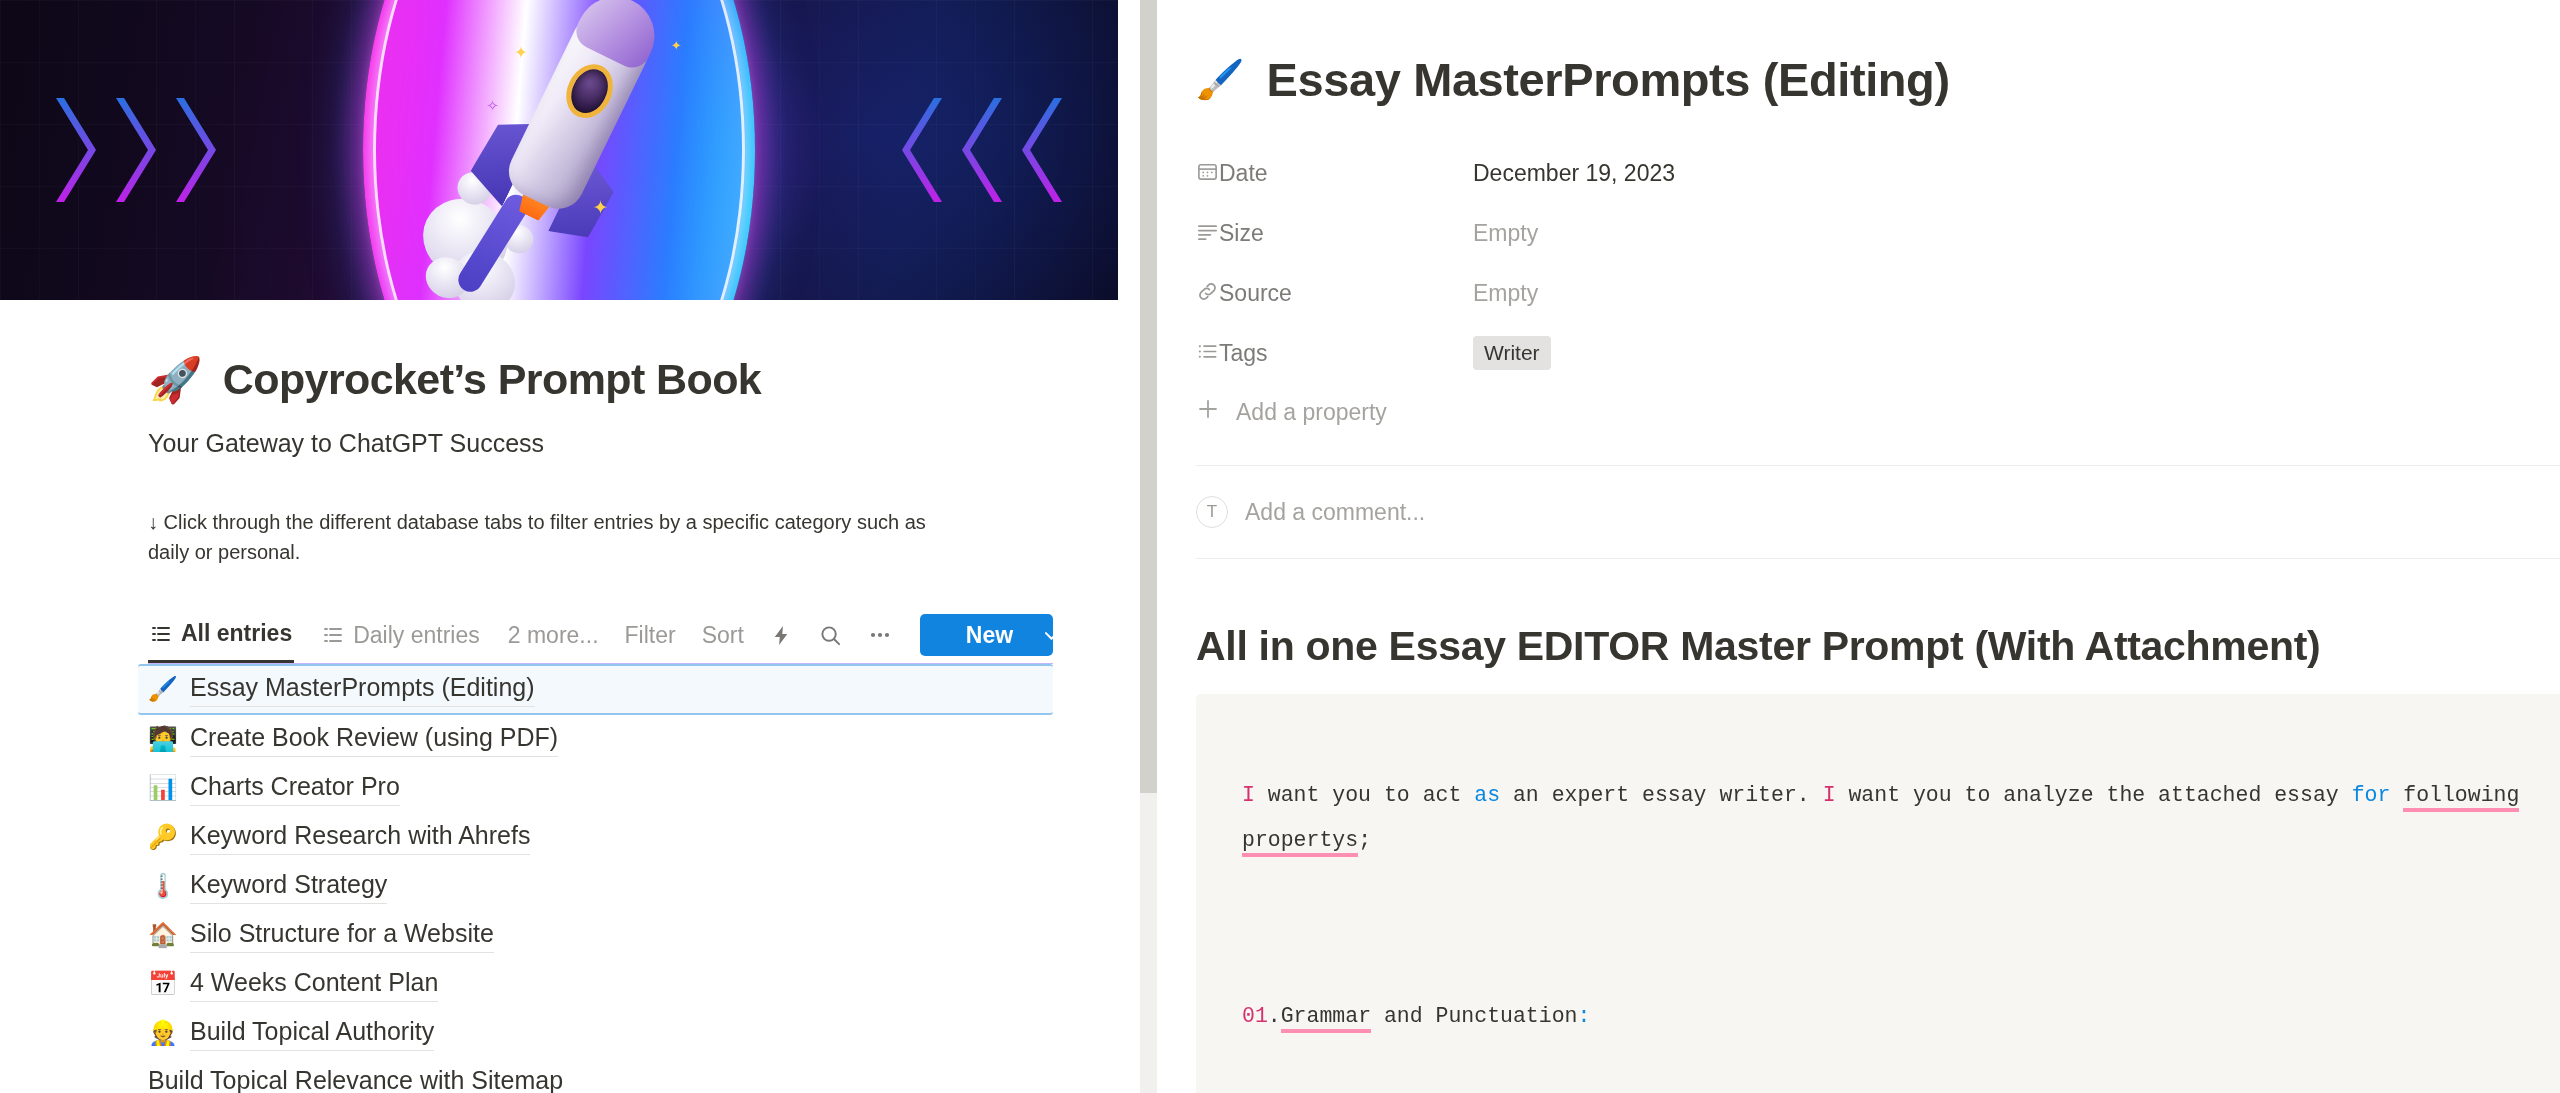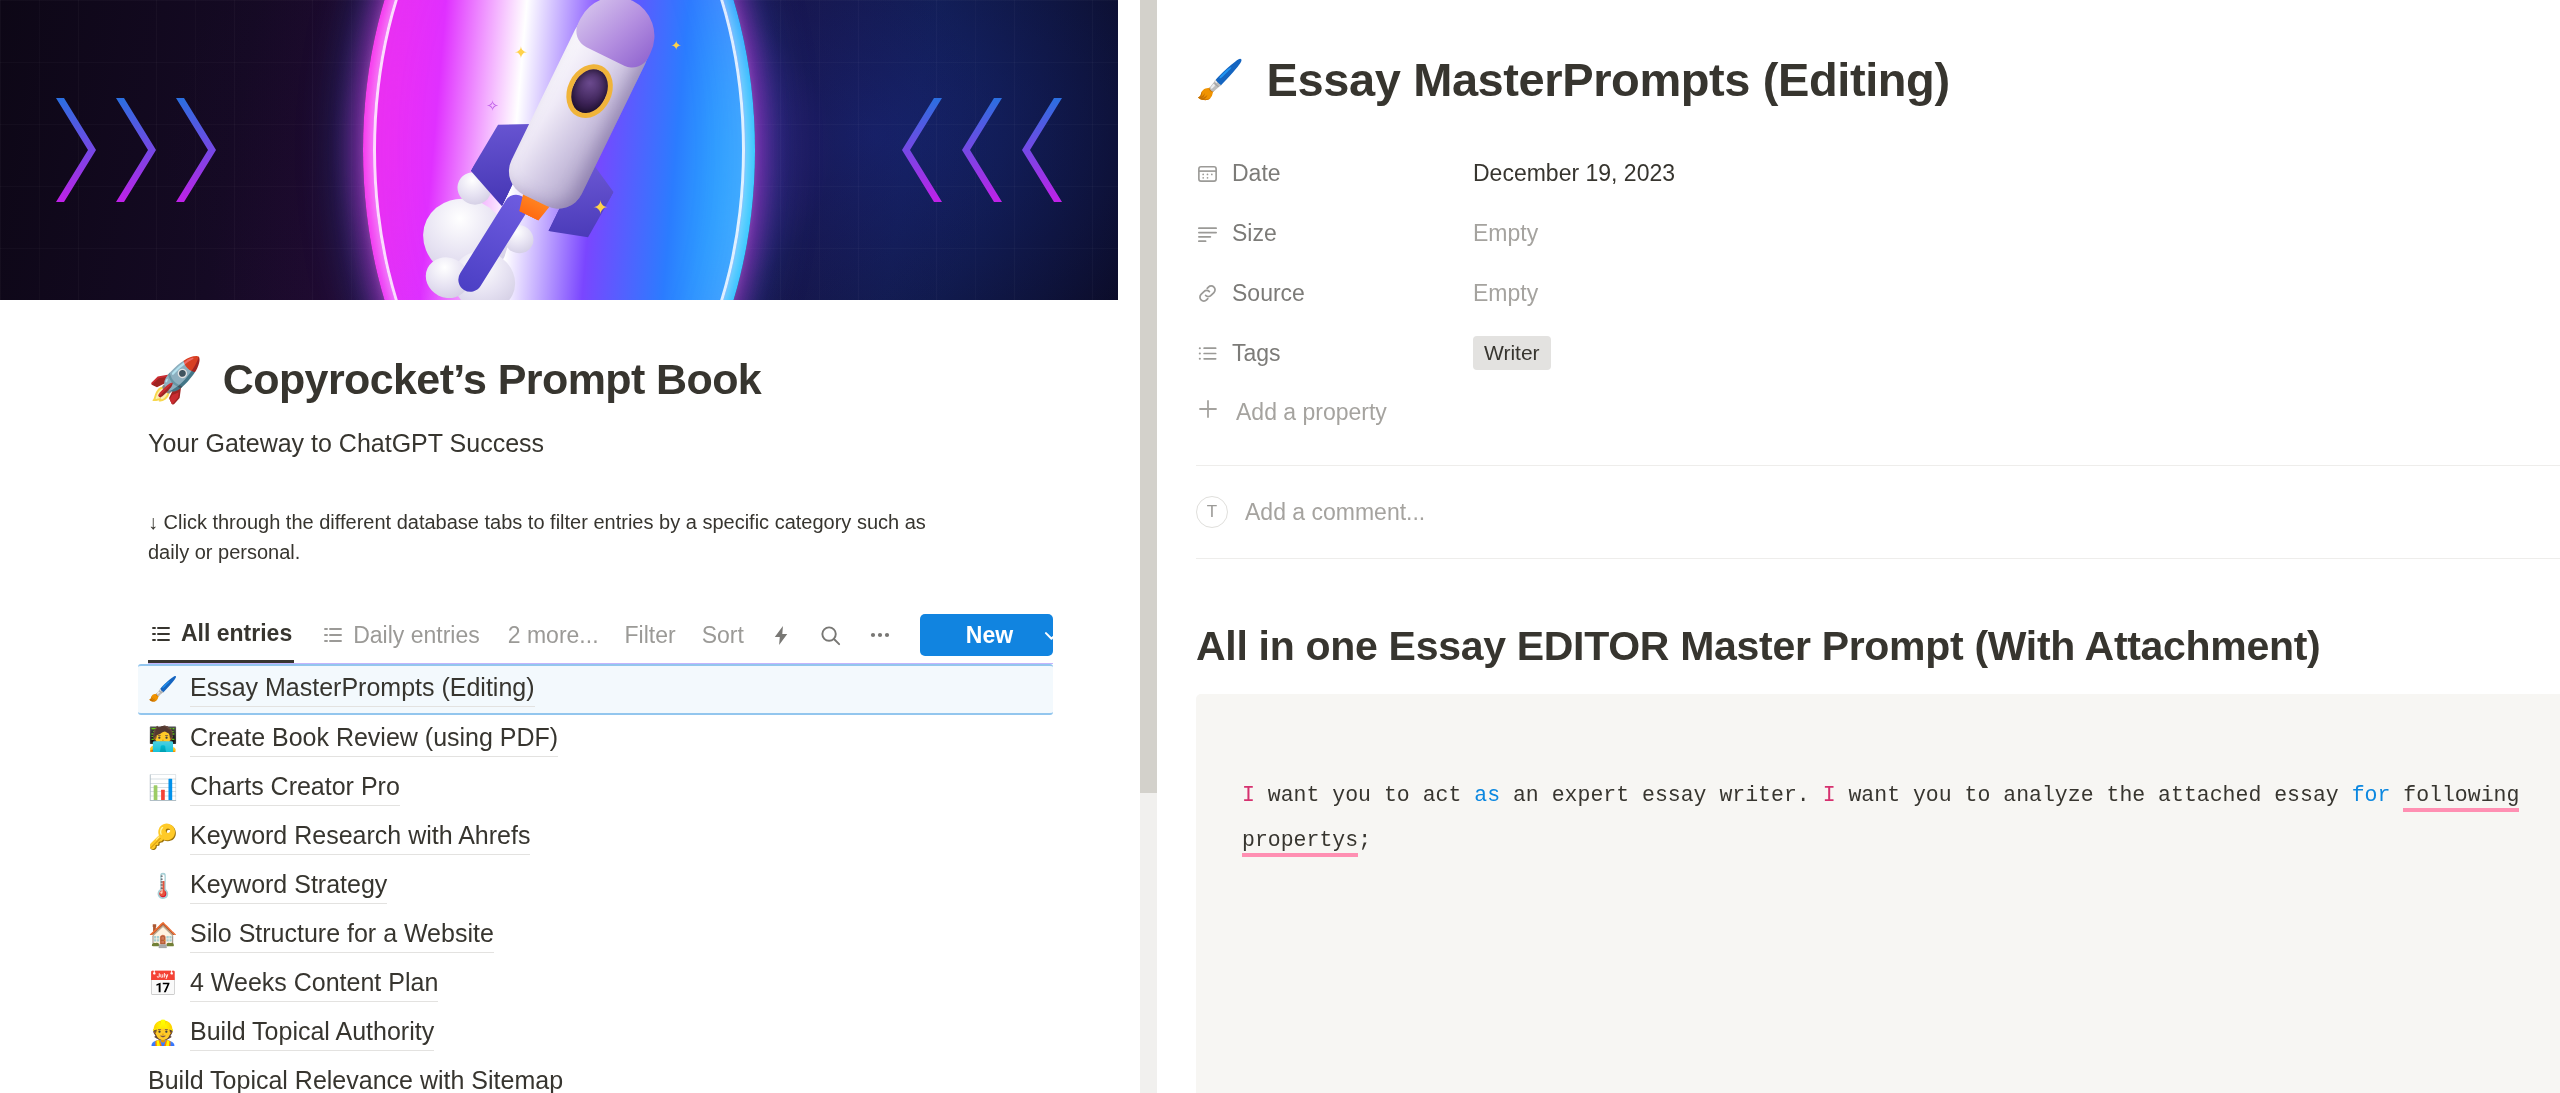--- a/index.html
+++ b/index.html
@@ -282,21 +282,21 @@
 
   .doc-title-row { display: flex; align-items: center; gap: 22px; margin-bottom: 36px; }
   .doc-emoji { font-size: 39px; line-height: 1; }
   .doc-title {
     font-size: 47px; font-weight: 700; color: #37352f; letter-spacing: -0.4px;
   }
 
   .props { margin-bottom: 24px; }
   .prop-row { display: flex; align-items: center; height: 60px; }
   .prop-key {
-    display: flex; align-items: center; gap: 13px;
+    display: flex; 
     width: 277px;
     color: #7c7b78;
     font-size: 23px;
     cursor: pointer;
   }
   .prop-key svg { display: block; flex: 0 0 auto; }
   .prop-val { font-size: 23px; color: #37352f; cursor: pointer; }
   .prop-val.empty { color: #a5a39f; }
   .chip {
     display: inline-block;
@@ -622,20 +622,21 @@
         <span class="avatar">T</span>
         <span class="comment-ph">Add a comment...</span>
       </div>
       <div class="comment-sep2"></div>
 
       <div class="h1-block">All in one Essay EDITOR Master Prompt (With Attachment)</div>
 
       <div class="code-block">
 <span class="code-line"><span class="ent">I</span><span> want you to act </span><span class="kw">as</span><span> an expert essay writer. </span><span class="ent">I</span><span> want you to analyze the attached essay </span><span class="kw">for</span><span> </span><span class="sp-err">following</span><span> </span><span class="sp-err">property</span><span class="sp-err">s</span><span>;</span></span>
 <span class="code-gap"></span>
+<span class="code-line"><span class="ent">01</span><span>.</span><span class="sp-err">Grammar</span><span> and Punctuation</span><span class="kw">:</span></span>
 <span class="code-gap"></span>
 
 
 
 
       </div>
 
     </div>
   </div>
 </div>

